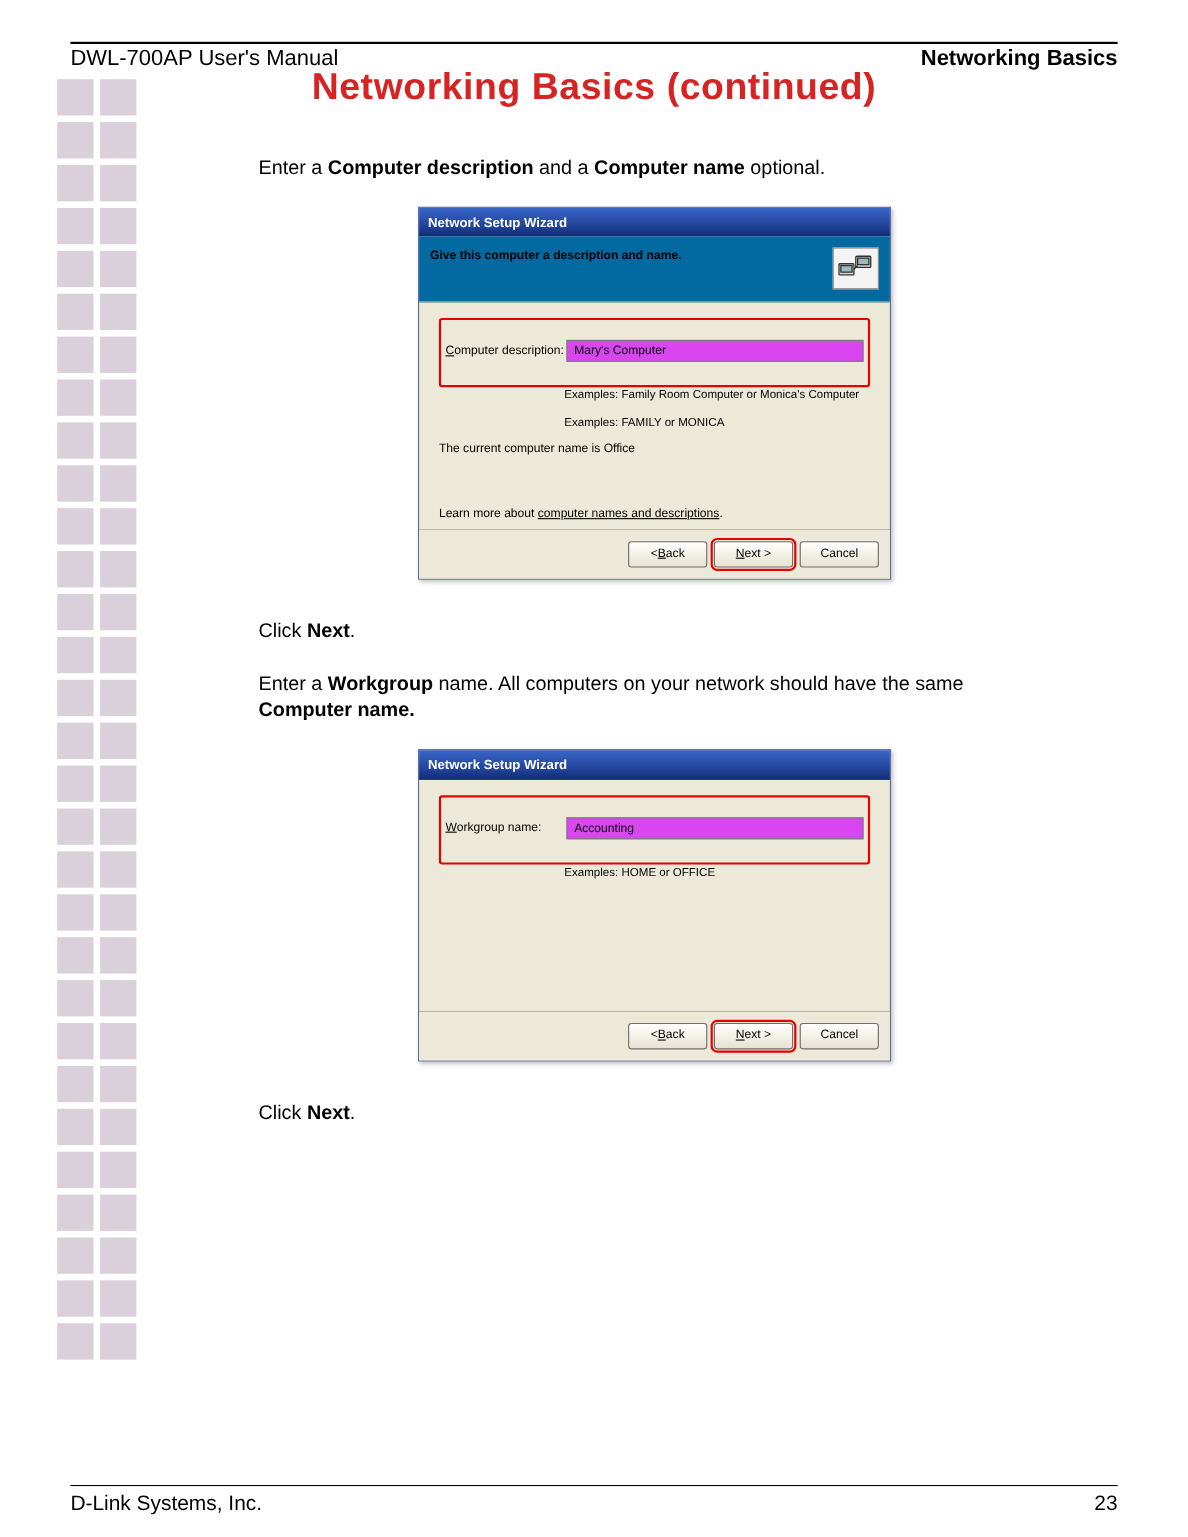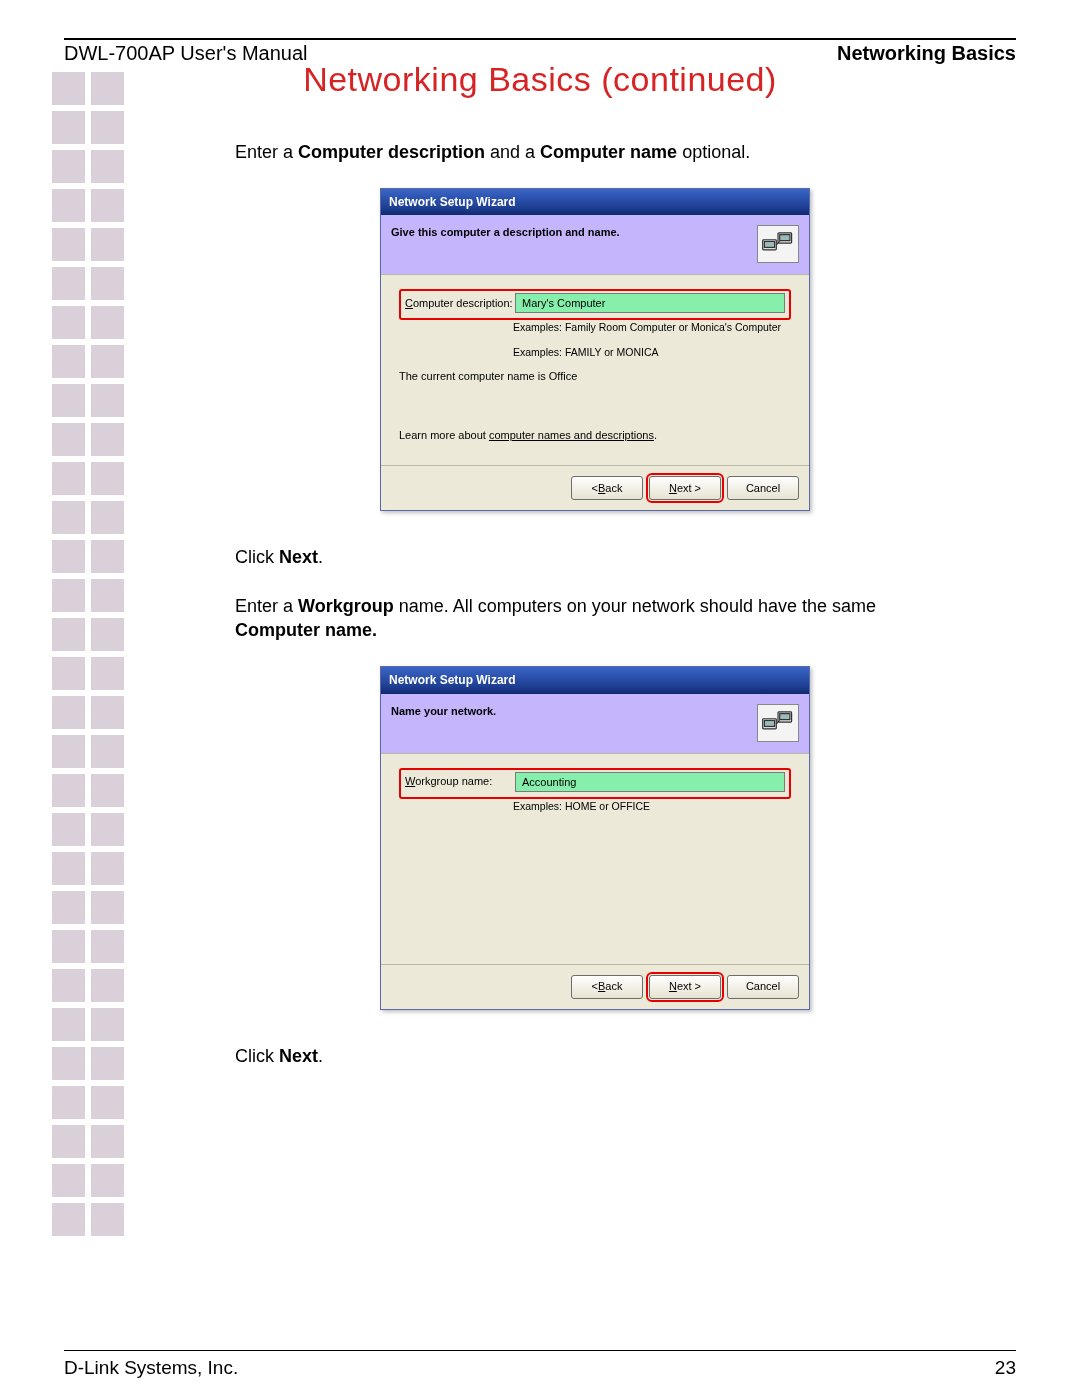--- a/index.html
+++ b/index.html
@@ -29,21 +29,21 @@
     position: absolute;
     left: 52px; top: 72px; width: 72px;
   }
   .sq-row { display: flex; gap: 6px; margin-bottom: 6px; }
   .sq { width: 33px; height: 33px; background: #d9d0d9; }
   .page-title {
     position: absolute;
     top: 60px; left: 0; right: 0;
     text-align: center;
     color: #d62424;
-    font-weight: 400;
+    font-weight: 700;
     font-size: 34px;
     letter-spacing: 0.5px;
   }
   .content {
     position: absolute;
     left: 235px; top: 140px; width: 720px;
     font-size: 18px; line-height: 1.35;
   }
   .instr { margin-bottom: 24px; }
   .instr b { font-weight: 700; margin-top: 48px; }
@@ -55,42 +55,42 @@
     background: #ece9d8;
     box-shadow: 2px 2px 4px rgba(0,0,0,.25);
     font-size: 11px;
   }
   .titlebar {
     background: linear-gradient(180deg,#3a66c8 0%,#1f3f94 70%,#0f2a70 100%);
     color: #fff; font-weight: 700;
     padding: 5px 8px; font-size: 12px;
   }
   .wiz-head {
-    background: #c4b5fd; border-bottom: 1px solid #b9b9a8;
+    background: #0369a1; border-bottom: 1px solid #b9b9a8;
     padding: 10px 10px 8px 10px;
     display: flex; align-items: flex-start; justify-content: space-between;
     min-height: 60px;
   }
   .wiz-head-text { font-weight: 700; font-size: 11px; }
   .wiz-icon {
     width: 42px; height: 38px; border: 1px solid #888;
     background: #f4f4f4;
     display: flex; align-items: center; justify-content: center;
   }
   .wiz-icon svg { width: 34px; height: 30px; }
   .wiz-body { padding: 14px 18px 6px 18px; min-height: 190px; position: relative; }
   .fld-row { display: flex; align-items: center; margin-bottom: 3px; }
   .lbl { width: 110px; font-size: 11px; }
   .lbl .ul { text-decoration: underline; }
   .inp {
     flex: 1; height: 20px; border: 1px solid #7a7a7a;
-    background: #86efac; padding: 1px 6px; font-size: 11px;
+    background: #d946ef; padding: 1px 6px; font-size: 11px;
     font-family: Tahoma, Arial, sans-serif;
   }
-  .hl { border: 2px solid #e60000; border-radius: 3px; padding: 2px 4px; display: flex; align-items: center; }
+  .hl { border: 2px solid #e60000; border-radius: 3px; padding: 18px 4px; display: flex; align-items: center; }
   .examples { font-size: 10.5px; margin-left: 114px; margin-bottom: 10px; }
   .note { font-size: 11px; margin-top: 8px; }
   .learn { margin-top: 44px; font-size: 11px; }
   .learn a { text-decoration: underline; color: #000; }
   .wiz-body-text { font-size: 11px; margin-bottom: 10px; line-height: 1.3; }
   .wiz-sep { height: 1px; background: #b9b9a8; margin: 0; }
   .wiz-buttons {
     padding: 10px; display: flex; justify-content: flex-end; gap: 6px;
     background: #ece9d8;
   }
@@ -296,34 +296,20 @@
   <p class="instr">
     <span>Click </span><b>Next</b><span>.</span>
   </p>
 
   <p class="instr">
     <span>Enter a </span><b>Workgroup</b><span> name. All computers on your network should have the same </span><b>Computer name.</b>
   </p>
 
   <div class="wizard">
     <div class="titlebar">Network Setup Wizard</div>
-    <div class="wiz-head">
-      <div class="wiz-head-text">Name your network.</div>
-      <div class="wiz-icon">
-        <svg viewBox="0 0 40 34">
-            <g fill="none" stroke="#333" stroke-width="1.4">
-          <rect x="2" y="12" width="16" height="12" rx="1" fill="#ddd"></rect>
-              <rect x="4" y="14" width="12" height="7" fill="#9bb"></rect>
-          <rect x="20" y="4" width="16" height="12" rx="1" fill="#ddd"></rect>
-              <rect x="22" y="6" width="12" height="7" fill="#9bb"></rect>
-          <path d="M18 18 L22 14"></path>
-            </g>
-          </svg>
-      </div>
-    </div>
     <div class="wiz-body" style="min-height:210px">
       <div class="hl">
        <div class="fld-row" style="width:100%">
         <span class="lbl"><span class="ul">W</span><span>orkgroup name:</span></span>
         <input class="inp" value="Accounting" style="">
        </div>
       </div>
       <div class="examples">Examples: HOME or OFFICE</div>
     </div>
     <div class="wiz-sep"></div>

